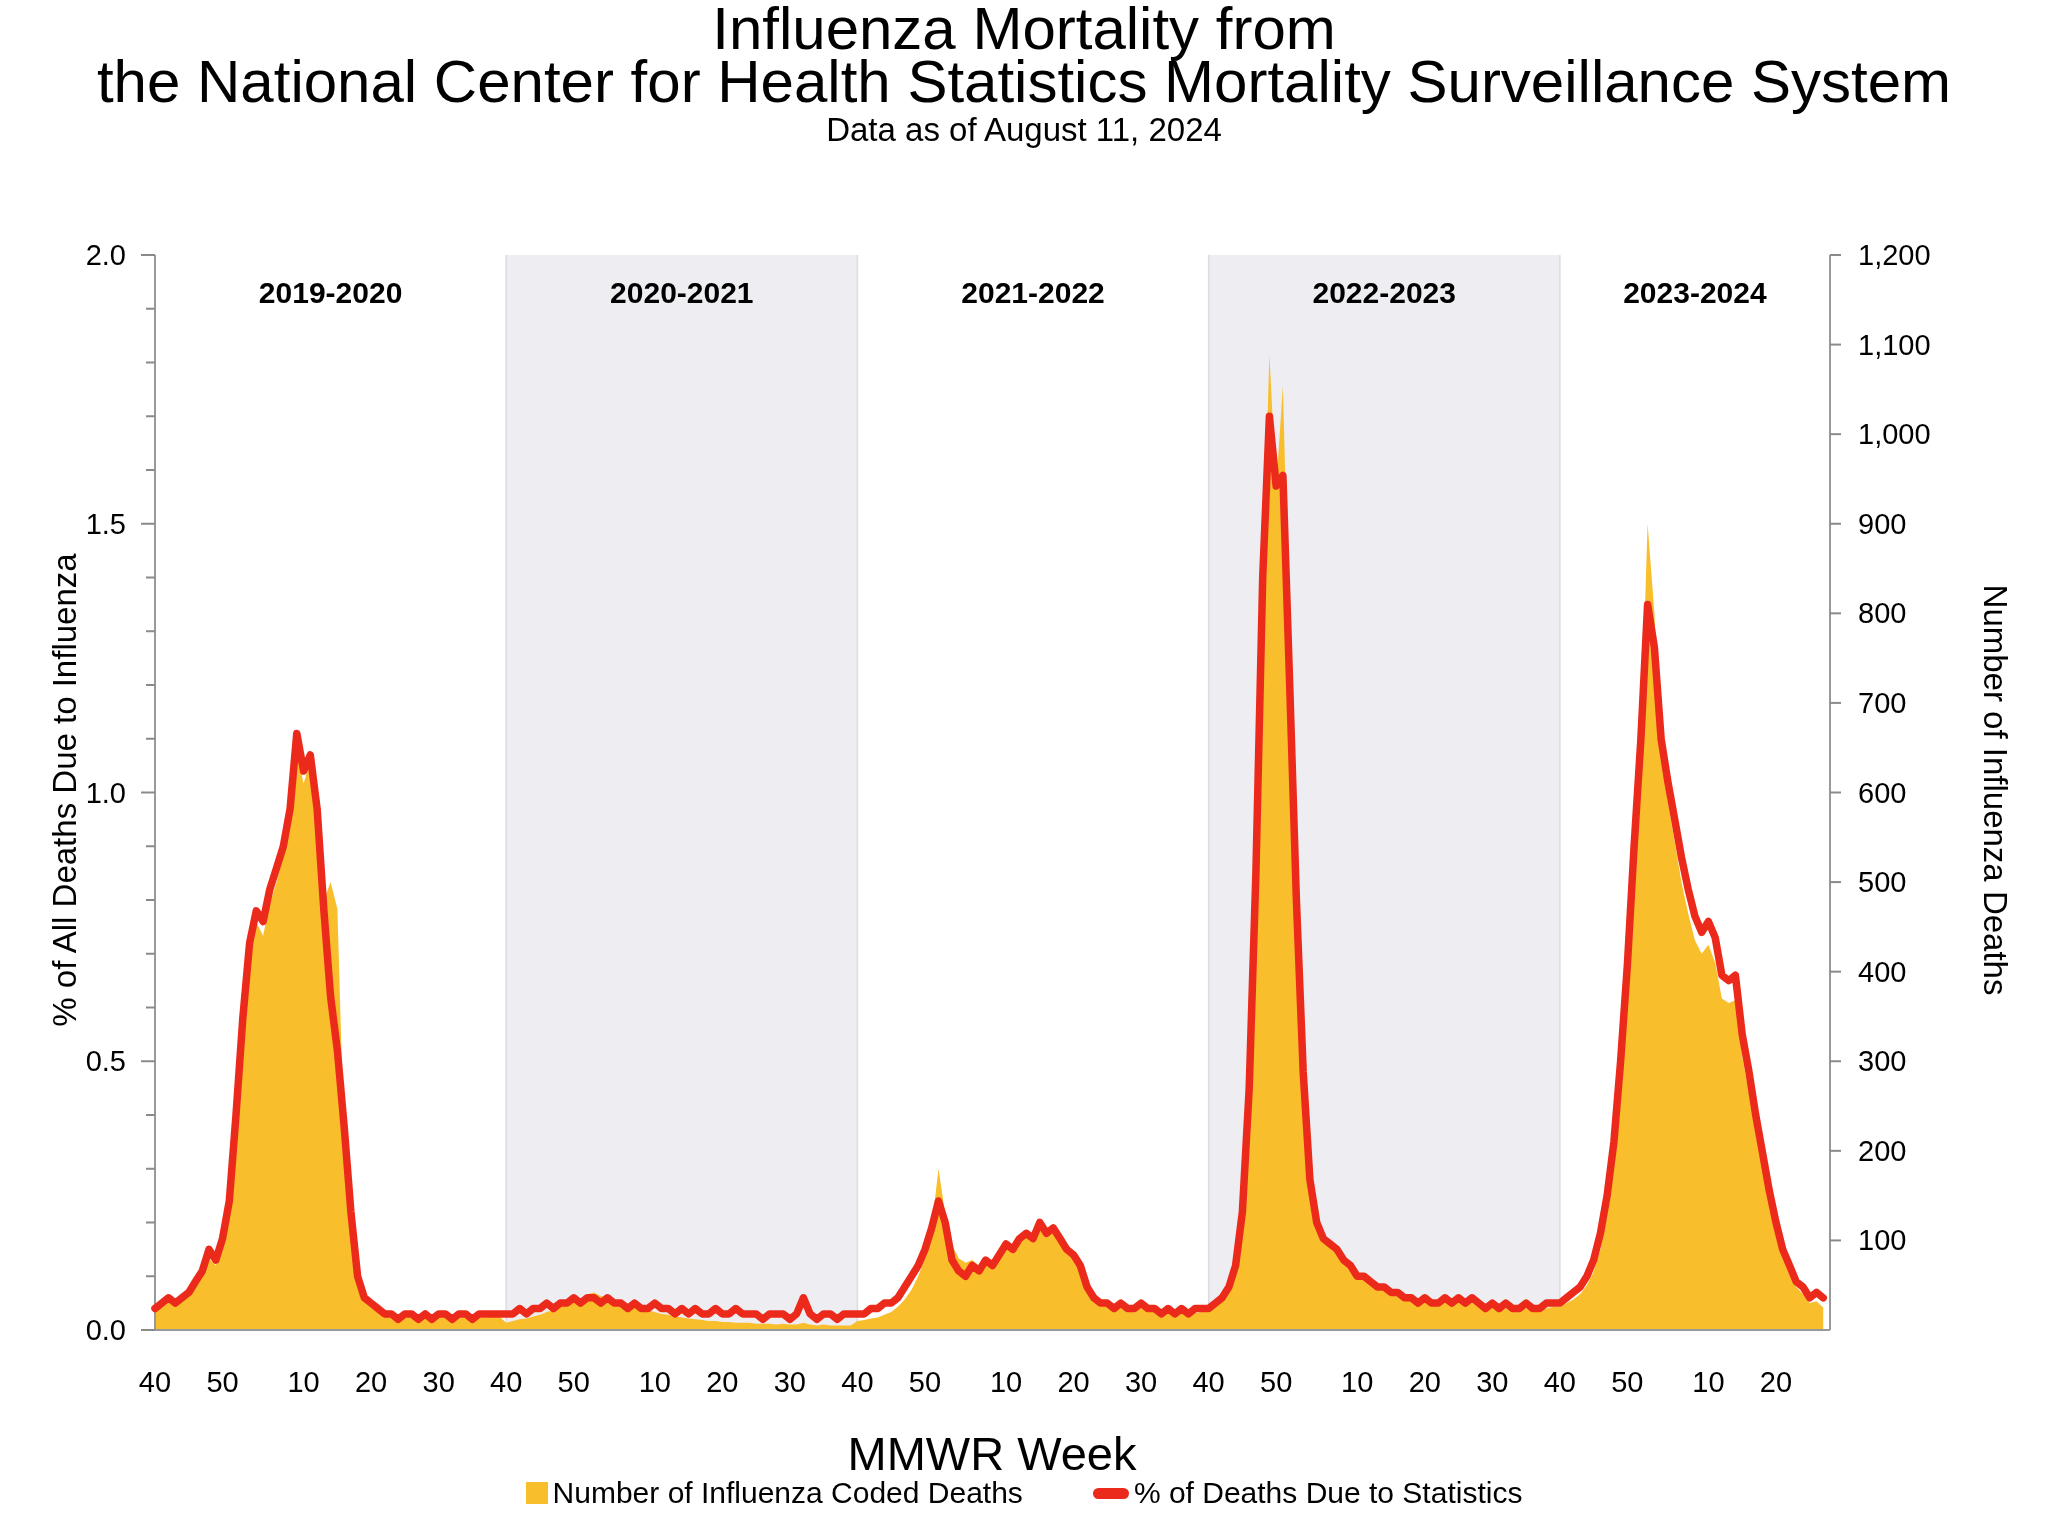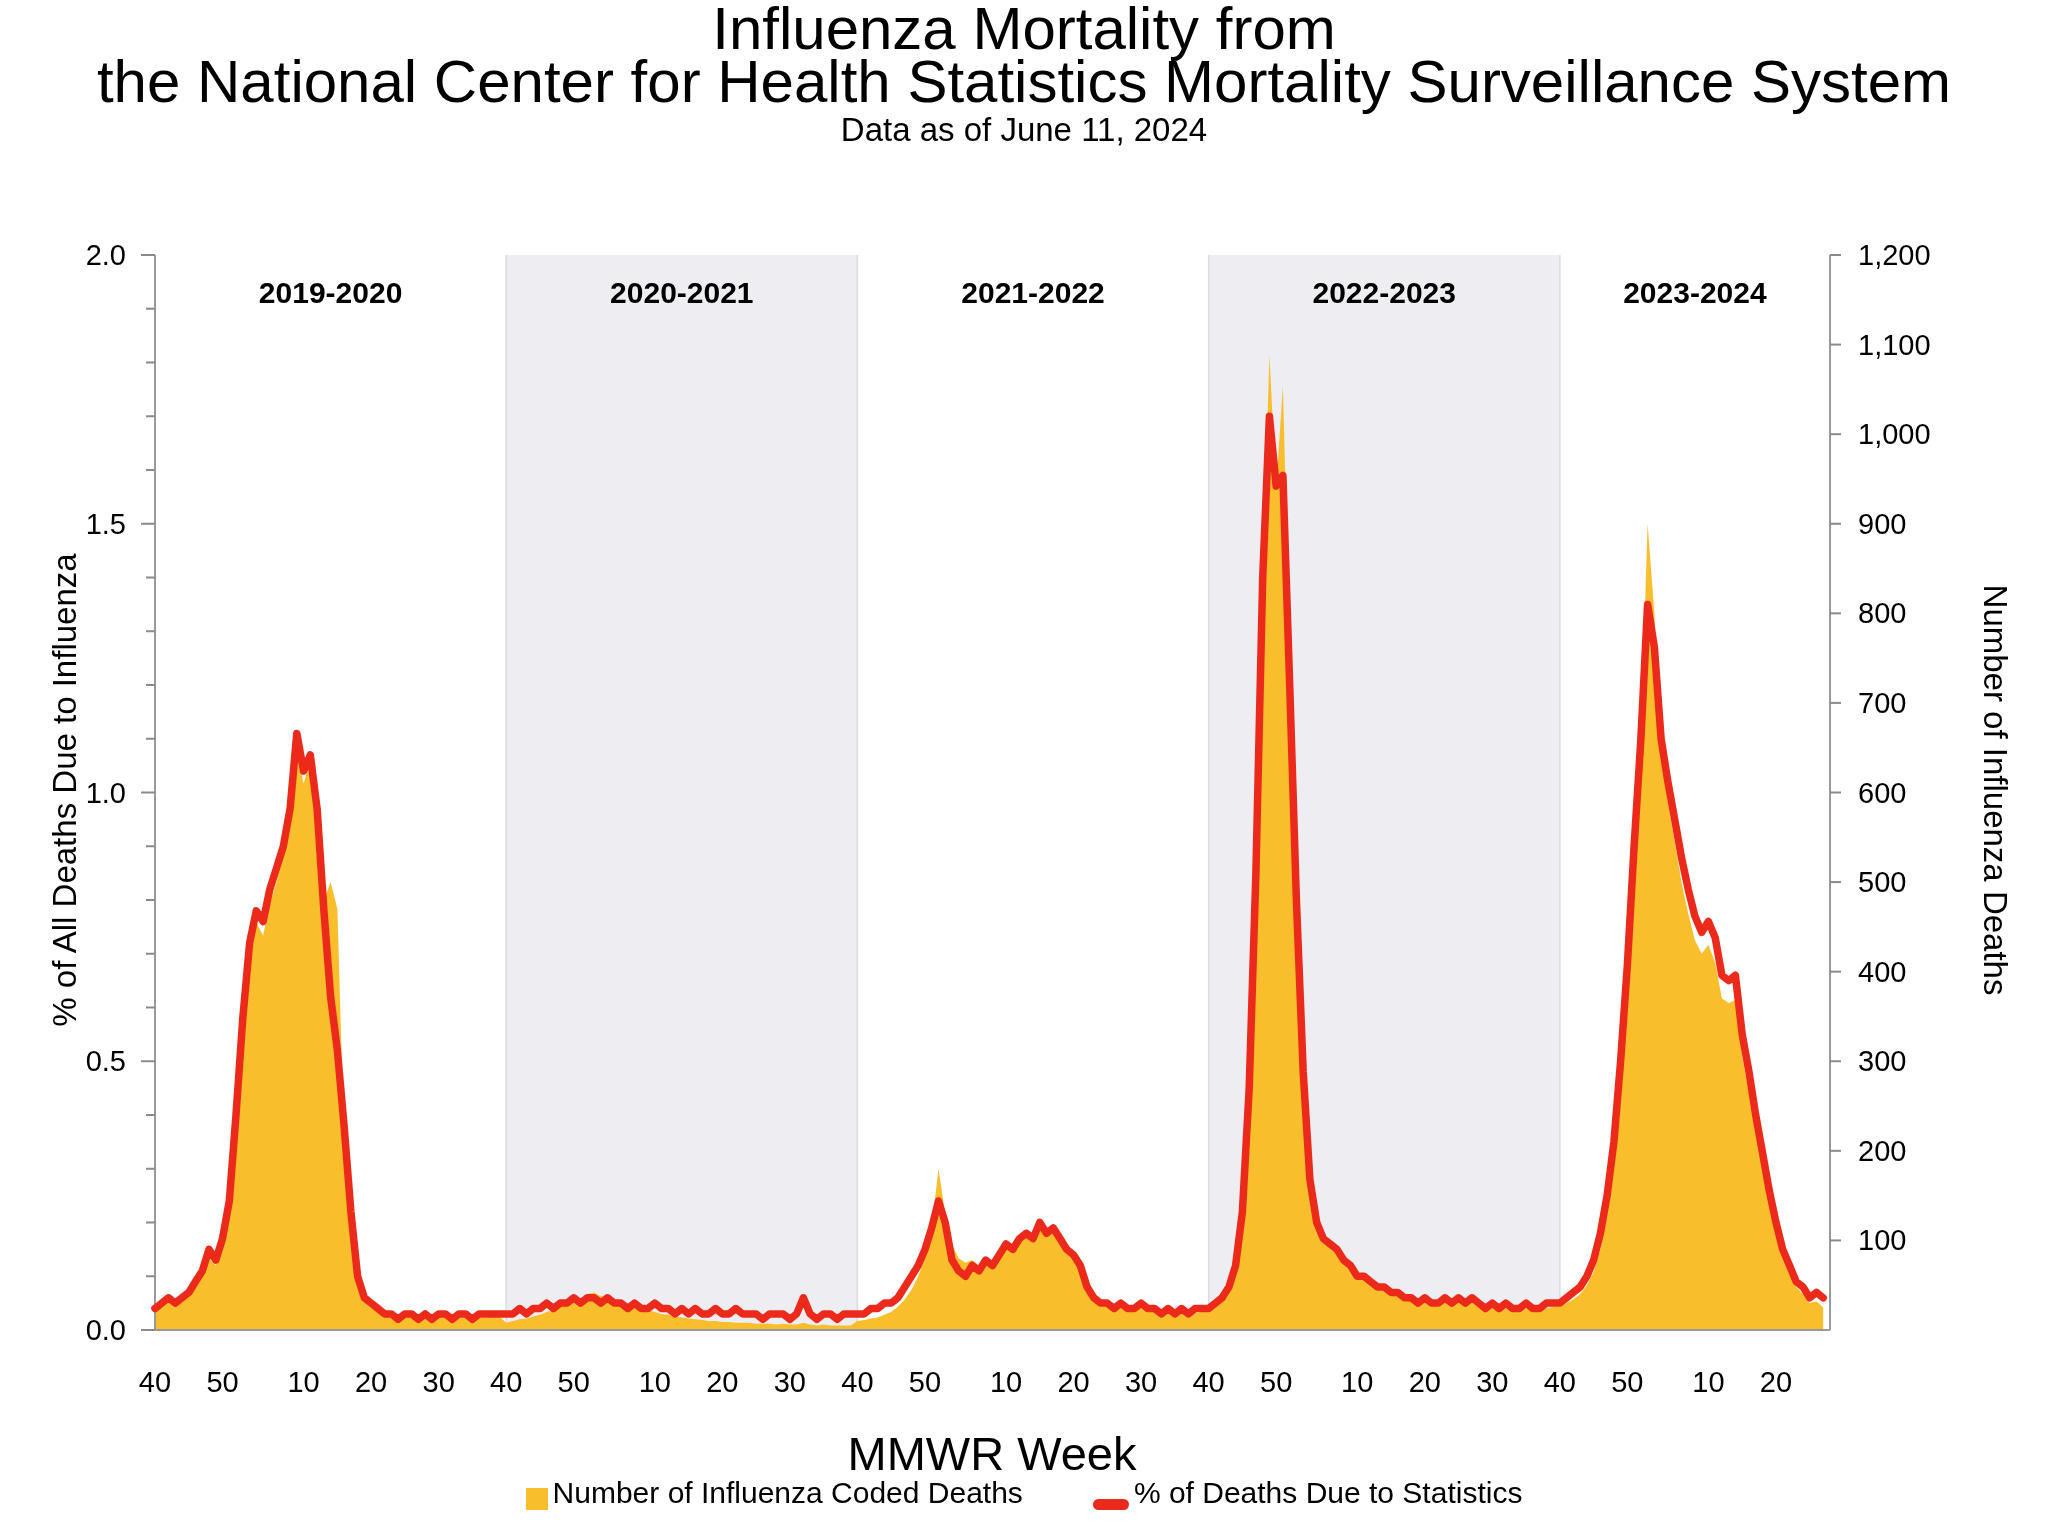--- a/index.html
+++ b/index.html
@@ -10,21 +10,21 @@
   .subtitle{font-size:33px;line-height:44px;margin:0;font-weight:400;}
   #chart{position:absolute;left:0;top:0;}
   .y-title{position:absolute;width:500px;height:44px;text-align:center;
            font-size:33px;white-space:nowrap;line-height:44px;}
   .y-title-left{left:-185px;top:768px;transform:rotate(-90deg);}
   .y-title-right{left:1745px;top:768px;transform:rotate(90deg);}
   .x-title{position:absolute;left:0;width:1984px;top:1426px;text-align:center;
            font-size:47px;}
   .legend{position:absolute;top:1476px;left:0;width:100%;display:flex;
           justify-content:center;align-items:center;gap:70px;}
-  .legend-item{display:flex;align-items:flex-end;gap:5px;font-size:30px;}
+  .legend-item{display:flex;align-items:center;gap:5px;font-size:30px;}
   .swatch-square{width:22px;height:22px;display:inline-block;}
   .swatch-dash{width:36px;height:11px;border-radius:6px;display:inline-block;}
 </style>
 </head>
 <body>
 
 <svg id="chart" width="2048" height="1536" viewBox="0 0 2048 1536">
     <g>
       <rect x="506.2096774193548" y="255" width="351.2096774193548" height="1075" fill="#EEEDF1"></rect>
       <line x1="506.2096774193548" y1="255" x2="506.2096774193548" y2="1330" stroke="#DCDBE1" stroke-width="1.5"></line>
@@ -125,21 +125,21 @@
       <text x="1627.3790322580644" y="1392" text-anchor="middle" font-size="29" fill="#000000">50</text>
       <text x="1708.4274193548388" y="1392" text-anchor="middle" font-size="29" fill="#000000">10</text>
       <text x="1775.967741935484" y="1392" text-anchor="middle" font-size="29" fill="#000000">20</text>
     </g>
     <path d="M155.0,1308.5L161.8,1303.1L168.5,1297.8L175.3,1303.1L182.0,1297.8L188.8,1292.4L195.5,1281.6L202.3,1270.9L209.0,1249.4L215.8,1260.1L222.5,1238.6L229.3,1201.0L236.0,1115.0L242.8,1018.3L249.6,943.0L256.3,910.8L263.1,921.5L269.8,889.3L276.6,867.8L283.3,846.3L290.1,808.6L296.8,733.4L303.6,771.0L310.3,754.9L317.1,808.6L323.9,910.8L330.6,996.8L337.4,1050.5L344.1,1125.8L350.9,1211.8L357.6,1276.3L364.4,1297.8L371.1,1303.1L377.9,1308.5L384.6,1313.9L391.4,1313.9L398.1,1319.3L404.9,1313.9L411.7,1313.9L418.4,1319.3L425.2,1313.9L431.9,1319.3L438.7,1313.9L445.4,1313.9L452.2,1319.3L458.9,1313.9L465.7,1313.9L472.4,1319.3L479.2,1313.9L485.9,1313.9L492.7,1313.9L499.5,1313.9L506.2,1313.9L513.0,1313.9L519.7,1308.5L526.5,1313.9L533.2,1308.5L540.0,1308.5L546.7,1303.1L553.5,1308.5L560.2,1303.1L567.0,1303.1L573.8,1297.8L580.5,1303.1L587.3,1297.8L594.0,1297.8L600.8,1303.1L607.5,1297.8L614.3,1303.1L621.0,1303.1L627.8,1308.5L634.5,1303.1L641.3,1308.5L648.0,1308.5L654.8,1303.1L661.6,1308.5L668.3,1308.5L675.1,1313.9L681.8,1308.5L688.6,1313.9L695.3,1308.5L702.1,1313.9L708.8,1313.9L715.6,1308.5L722.3,1313.9L729.1,1313.9L735.8,1308.5L742.6,1313.9L749.4,1313.9L756.1,1313.9L762.9,1319.3L769.6,1313.9L776.4,1313.9L783.1,1313.9L789.9,1319.3L796.6,1313.9L803.4,1297.8L810.1,1313.9L816.9,1319.3L823.6,1313.9L830.4,1313.9L837.2,1319.3L843.9,1313.9L850.7,1313.9L857.4,1313.9L864.2,1313.9L870.9,1308.5L877.7,1308.5L884.4,1303.1L891.2,1303.1L897.9,1297.8L904.7,1287.0L911.5,1276.3L918.2,1265.5L925.0,1249.4L931.7,1227.9L938.5,1201.0L945.2,1222.5L952.0,1260.1L958.7,1270.9L965.5,1276.3L972.2,1265.5L979.0,1270.9L985.7,1260.1L992.5,1265.5L999.3,1254.8L1006.0,1244.0L1012.8,1249.4L1019.5,1238.6L1026.3,1233.3L1033.0,1238.6L1039.8,1222.5L1046.5,1233.3L1053.3,1227.9L1060.0,1238.6L1066.8,1249.4L1073.5,1254.8L1080.3,1265.5L1087.1,1287.0L1093.8,1297.8L1100.6,1303.1L1107.3,1303.1L1114.1,1308.5L1120.8,1303.1L1127.6,1308.5L1134.3,1308.5L1141.1,1303.1L1147.8,1308.5L1154.6,1308.5L1161.4,1313.9L1168.1,1308.5L1174.9,1313.9L1181.6,1308.5L1188.4,1313.9L1195.1,1308.5L1201.9,1308.5L1208.6,1308.5L1215.4,1303.1L1222.1,1297.8L1228.9,1287.0L1235.6,1265.5L1242.4,1211.8L1249.2,1088.1L1255.9,873.1L1262.7,577.5L1269.4,416.3L1276.2,486.1L1282.9,475.4L1289.7,685.0L1296.4,900.0L1303.2,1072.0L1309.9,1179.5L1316.7,1222.5L1323.4,1238.6L1330.2,1244.0L1337.0,1249.4L1343.7,1260.1L1350.5,1265.5L1357.2,1276.3L1364.0,1276.3L1370.7,1281.6L1377.5,1287.0L1384.2,1287.0L1391.0,1292.4L1397.7,1292.4L1404.5,1297.8L1411.3,1297.8L1418.0,1303.1L1424.8,1297.8L1431.5,1303.1L1438.3,1303.1L1445.0,1297.8L1451.8,1303.1L1458.5,1297.8L1465.3,1303.1L1472.0,1297.8L1478.8,1303.1L1485.5,1308.5L1492.3,1303.1L1499.1,1308.5L1505.8,1303.1L1512.6,1308.5L1519.3,1308.5L1526.1,1303.1L1532.8,1308.5L1539.6,1308.5L1546.3,1303.1L1553.1,1303.1L1559.8,1303.1L1566.6,1297.8L1573.3,1292.4L1580.1,1287.0L1586.9,1276.3L1593.6,1260.1L1600.4,1233.3L1607.1,1195.6L1613.9,1141.9L1620.6,1061.3L1627.4,964.5L1634.1,846.3L1640.9,738.8L1647.6,604.4L1654.4,647.4L1661.1,738.8L1667.9,781.8L1674.7,819.4L1681.4,857.0L1688.2,889.3L1694.9,916.1L1701.7,932.3L1708.4,921.5L1715.2,937.6L1721.9,975.3L1728.7,980.6L1735.4,975.3L1742.2,1034.4L1749.0,1072.0L1755.7,1115.0L1762.5,1152.6L1769.2,1190.3L1776.0,1222.5L1782.7,1249.4L1789.5,1265.5L1796.2,1281.6L1803.0,1287.0L1809.7,1297.8L1816.5,1292.4L1823.2,1297.8" fill="none" stroke="#EB2A1B" stroke-width="7.5" stroke-linejoin="round" stroke-linecap="round"></path>
   </svg>
 
 <div class="title-block">
   <p class="title-line">Influenza Mortality from</p>
   <p class="title-line">the National Center for Health Statistics Mortality Surveillance System</p>
-  <p class="subtitle">Data as of June 11, 2024</p>
+  <p class="subtitle">Data as of August 11, 2024</p>
 </div>
 
 <div class="y-title y-title-left">% of All Deaths Due to Influenza</div>
 <div class="y-title y-title-right">Number of Influenza Deaths</div>
 <div class="x-title">MMWR Week</div>
 
 <div class="legend">
   <div class="legend-item">
     <span class="swatch-square" style="background: rgb(248, 190, 44);"></span>
     <span>Number of Influenza Coded Deaths</span>

